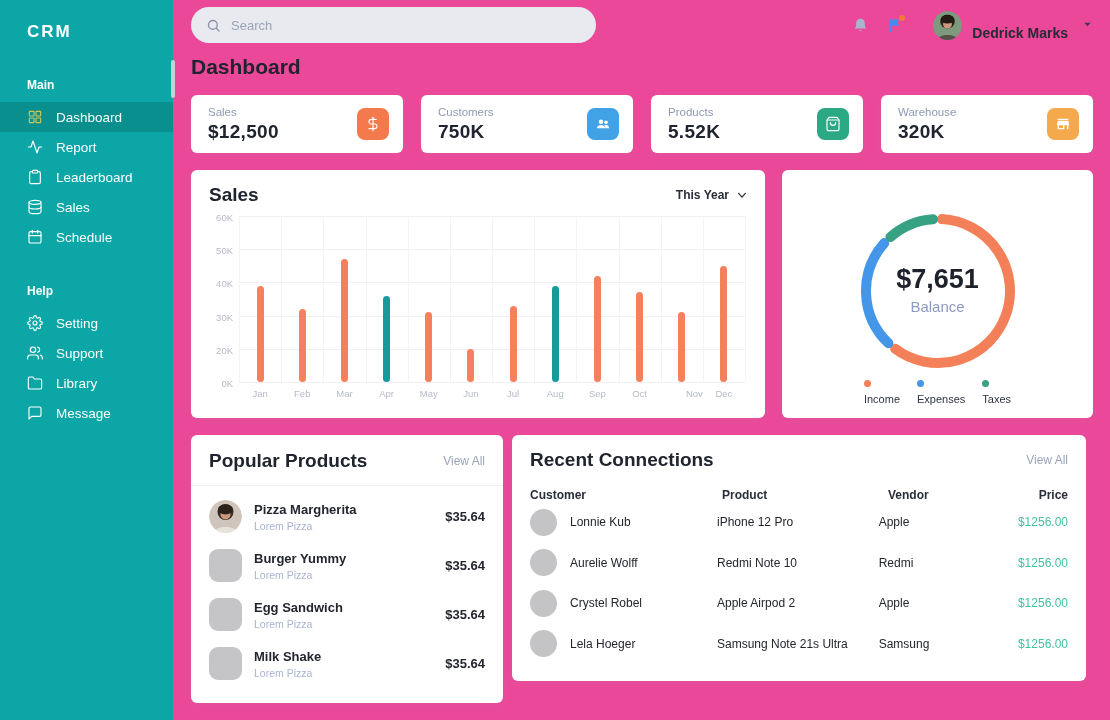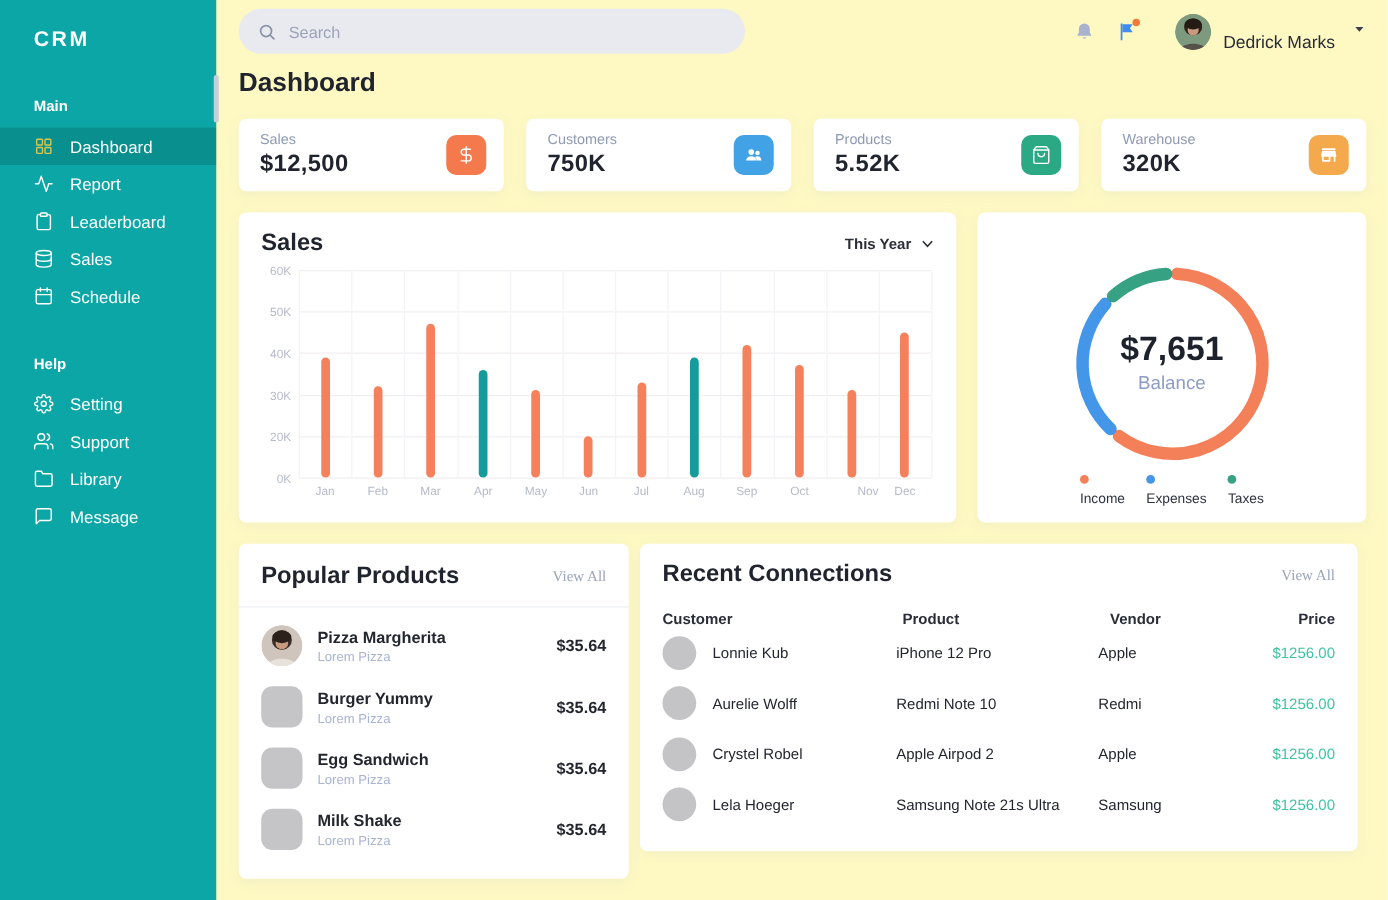--- a/index.html
+++ b/index.html
@@ -1,18 +1,18 @@
 <!DOCTYPE html>
 <html><head>
 <meta charset="utf-8">
 <style>
   * { margin:0; padding:0; box-sizing:border-box; }
   html,body { width:1110px; height:720px; }
   body { font-family:"Liberation Sans", sans-serif; background:#f3f5f9; }
-  .app { width:1110px; height:720px; display:flex; overflow:hidden; position:relative; background:#fef9c3; }
+  .app { width:1110px; height:720px; display:flex; overflow:hidden; position:relative; background:#ec4899; }
 
   
   .sidebar { width:173px; flex-shrink:0; background:#0da6a6; color:#fff; position:relative; }
   .logo { margin:22px 0 0 27px; font-size:17px; font-weight:bold; letter-spacing:2px; }
   .section-label { margin:36px 0 10px 27px; font-size:12px; font-weight:bold; }
   .section-label.second { margin-top:32px; }
   .nav-item { height:30px; display:flex; align-items:center; padding-left:27px; gap:13px; font-size:13.5px; cursor:pointer; color:#fdfdfd; }
   .nav-item.active { background:rgba(0,40,40,0.18); }
   .nav-icon { width:16px; height:16px; color:#fff; display:flex; align-items:center; justify-content:center; }
   .nav-item.active .nav-icon { color:#d6c74c; }
@@ -28,21 +28,21 @@
   .search input { border:none; background:transparent; outline:none; font-size:13px; color:#38404e; width:100%; font-family:"Liberation Sans",sans-serif; }
   .search input::placeholder { color:#9aa3b8; }
   .topbar-right { margin-left:auto; display:flex; align-items:center; }
   .icon-btn { background:none; border:none; cursor:pointer; display:flex; position:relative; padding:0; }
   .bell { color:#a9b3ce; margin-right:17px; }
   .bell svg, .flag svg { width:17px; height:17px; }
   .flag { color:#3f8df0; margin-right:30px; }
   .flag .badge { position:absolute; top:-2px; right:-2px; width:6px; height:6px; border-radius:50%; background:#f4793b; }
   .user-menu { display:flex; align-items:center; cursor:pointer; }
   .avatar { width:29px; height:29px; border-radius:50%; overflow:hidden; flex-shrink:0; }
-  .user-name { font-size:14px; color:#262b36; margin:16px 14px 0 10px; font-weight:normal; }
+  .user-name { font-size:14px; color:#262b36; margin:16px 14px 0 10px; font-weight:bold; }
   .caret svg { width:11px; height:11px; color:#3a3f4a; }
 
   .page-title { font-size:21px; font-weight:bold; color:#20242e; margin:5px 0 16px 0; }
 
   
   .card { background:#fff; border-radius:6px; box-shadow:0 3px 10px rgba(150,160,185,0.10); }
   .stats-row { display:flex; gap:18px; }
   .stat-card { flex:1; height:58px; display:flex; align-items:center; padding:0 14px 0 17px; }
   .stat-info { display:flex; flex-direction:column; gap:3px; }
   .stat-label { font-size:11.5px; color:#8e99b3; }
@@ -75,21 +75,21 @@
   .donut-value { top:58px; font-size:27px; font-weight:bold; color:#1e222c; }
   .donut-label { top:92px; font-size:15px; color:#8d9cc4; }
   .legend { position:absolute; bottom:13px; left:0; right:0; display:flex; justify-content:center; gap:17px; }
   .legend-item { display:flex; align-items:flex-start; gap:6px; font-size:11px; color:#2e3340;flex-direction:column; }
   .legend-dot { width:7px; height:7px; border-radius:50%; }
 
   
   .bottom-row { display:flex; gap:9px; margin-top:17px; align-items:flex-start; }
   .products-card { width:312px; height:268px; }
   .list-head { display:flex; align-items:center; justify-content:space-between; padding:15px 18px 13px 18px; border-bottom:1px solid #eef0f4; }
-  .view-all { background:none; border:none; cursor:pointer; font-size:12px; color:#9aa5bb; font-family:Liberation Serif, serif;text-align:center; }
+  .view-all { background:none; border:none; cursor:pointer; font-size:12px; color:#9aa5bb; font-family:Liberation Sans, sans-serif;text-align:center; }
   .product-list { padding:6px 18px 0 18px; }
   .product-row { display:flex; align-items:center; height:49px; gap:12px; cursor:pointer; }
   .thumb { width:33px; height:33px; flex-shrink:0; }
   .thumb.square { background:#c5c5c8; border-radius:9px; }
   .thumb.photo { border-radius:50%; overflow:hidden; }
   .product-name { font-size:13px; font-weight:bold; color:#23262f; }
   .product-sub { font-size:10.5px; color:#a9b3d2; margin-top:3px; }
   .product-price { margin-left:auto; font-size:13px; font-weight:bold; color:#23262f; }
 
   .connections-card { width:574px; height:246px; padding:14px 18px; }

